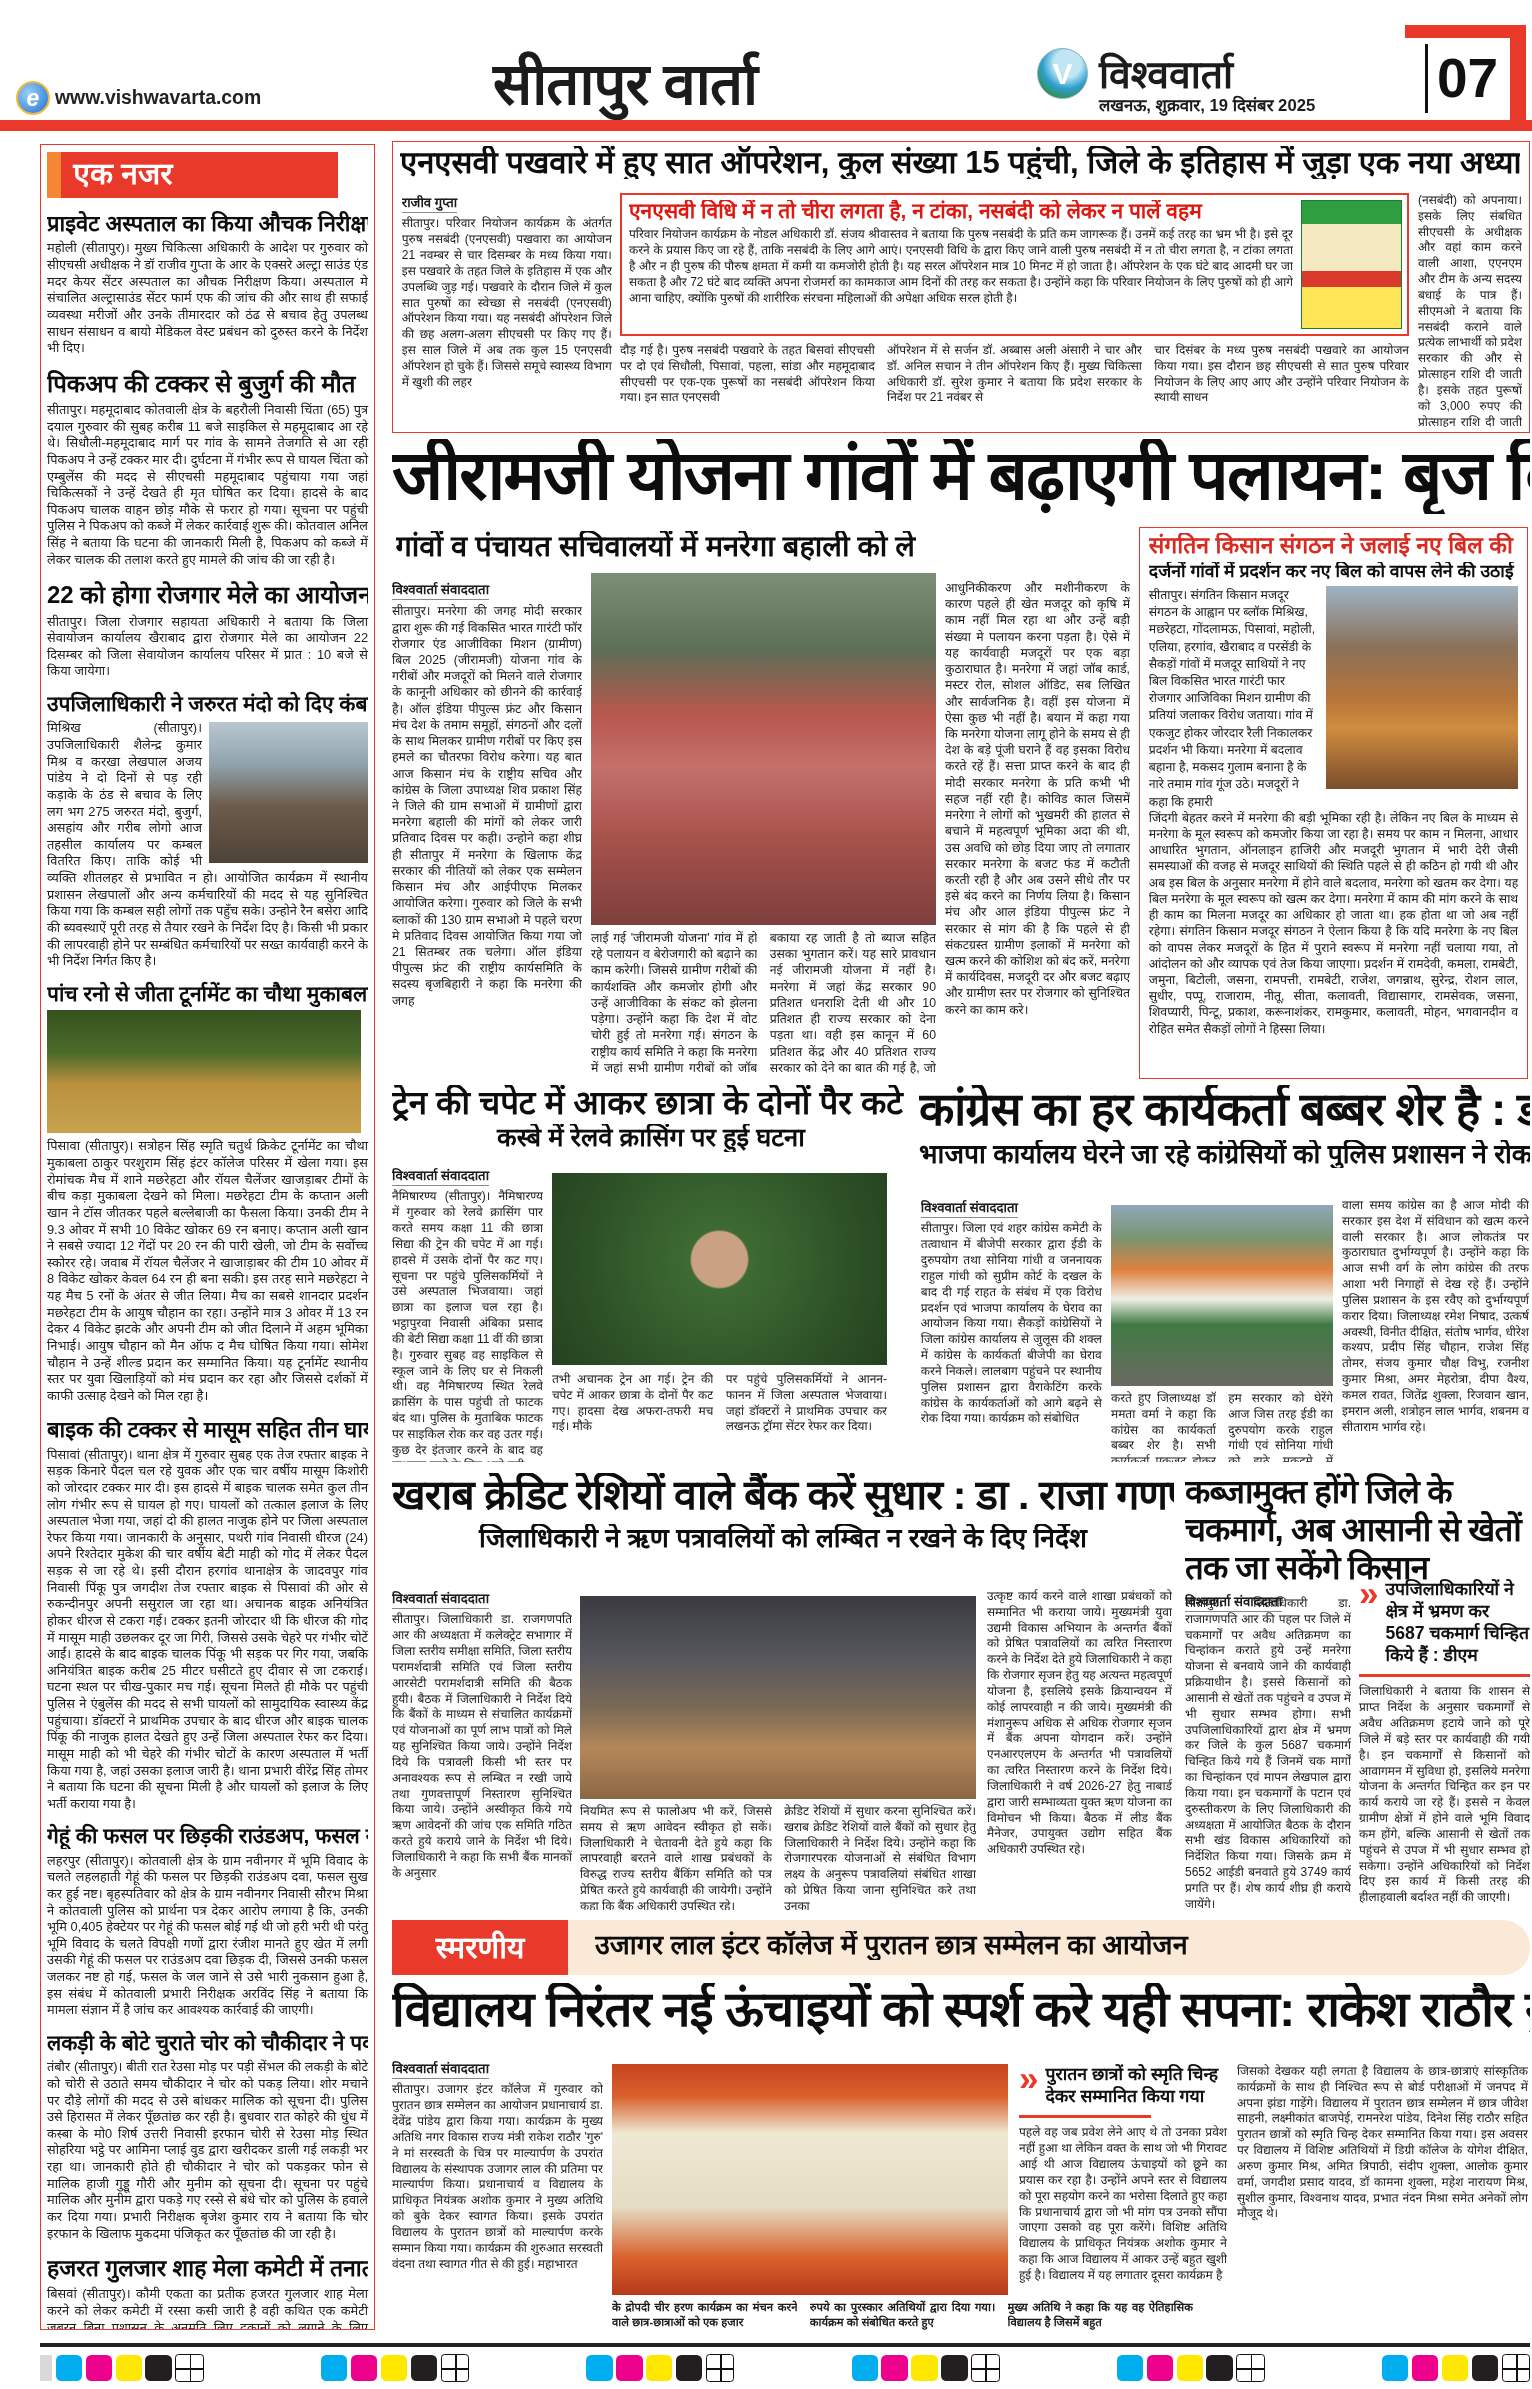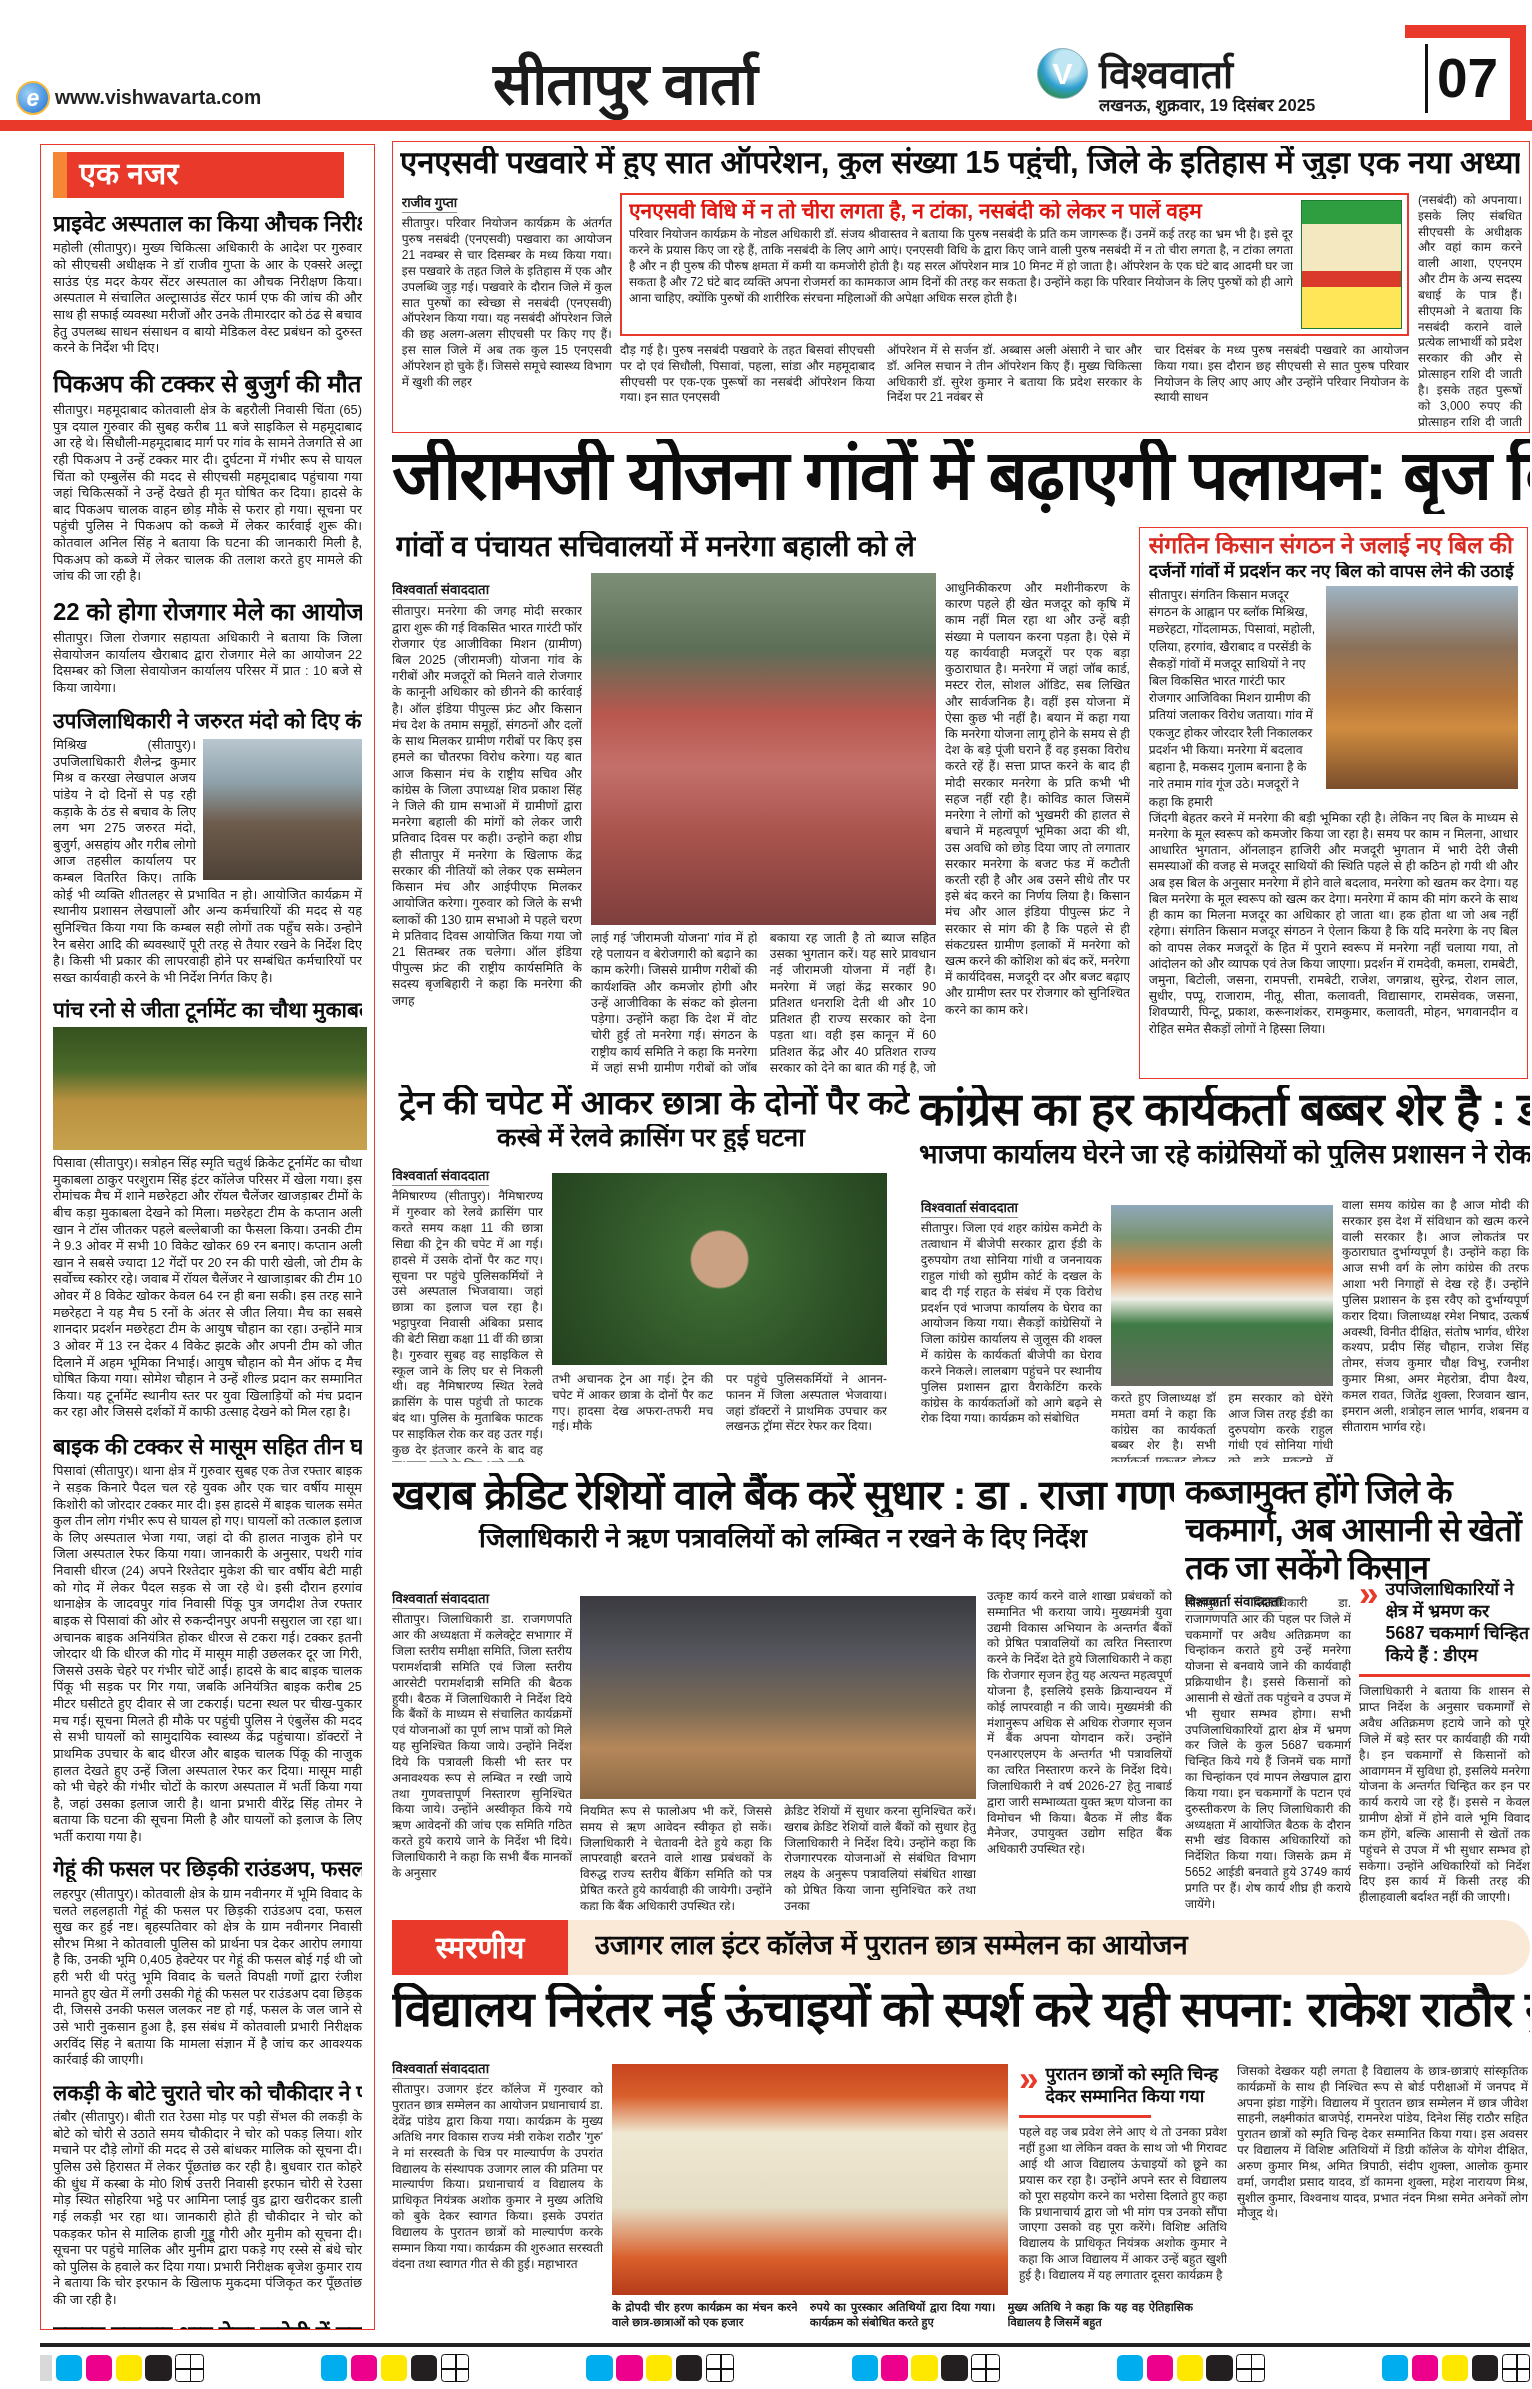--- a/index.html
+++ b/index.html
@@ -48,21 +48,21 @@
   <div class="abs brand" style="left:1099px;top:46px;">विश्ववार्ता</div>
   <div class="abs dateline" style="left:1099px;top:93px;">लखनऊ,  शुक्रवार, 19 दिसंबर 2025</div>
 
   <div class="abs redbar" style="left:1405px;top:25px;width:121px;height:13.2px;"></div>
   <div class="abs redbar" style="left:1510px;top:25px;width:16px;height:99px;"></div>
   <div class="abs" style="left:1425px;top:44px;width:2.6px;height:69px;background:#111;"></div>
   <div class="abs pageno" style="left:1437px;top:46px;">07</div>
 </div>
 <div class="abs redbar" style="left:0;top:120px;width:1532px;height:11.4px;"></div>
 
-<div class="abs redbox" style="left:40px;top:144px;width:335px;height:2186px;padding:7px 12px;box-sizing:border-box;overflow:hidden;">
+<div class="abs redbox" style="left:40px;top:144px;width:335px;height:2186px;padding:7px 6px;box-sizing:border-box;overflow:hidden;">
   <div style="display:flex;align-items:stretch;width:291px;">
     <div class="en-accent" style="width:14px;"></div>
     <div class="en-head" style="flex:1;">एक नजर</div>
   </div>
 
   <div>
     <div class="story-h" style="font-size:22px;">प्राइवेट अस्पताल का किया औचक निरीक्षण</div>
     <div class="en-body">महोली (सीतापुर)। मुख्य चिकित्सा अधिकारी के आदेश पर गुरुवार को सीएचसी अधीक्षक ने डॉ राजीव गुप्ता के आर के एक्सरे अल्ट्रा साउंड एंड मदर केयर सेंटर अस्पताल का औचक निरीक्षण किया। अस्पताल मे संचालित अल्ट्रासाउंड सेंटर फार्म एफ की जांच की और साथ ही सफाई व्यवस्था मरीजों और उनके तीमारदार को ठंढ से बचाव हेतु उपलब्ध साधन संसाधन व बायो मेडिकल वेस्ट प्रबंधन को दुरुस्त करने के निर्देश भी दिए।</div>
   </div>
 
@@ -154,21 +154,21 @@
     <div class="hd nowrap" style="font-size:17.6px;text-align:center;margin:3.5px 0 5.3px 0;">दर्जनों गांवों में प्रदर्शन कर नए बिल को वापस लेने की उठाई मांग</div>
     <div style="overflow:hidden;">
       <div class="photo" style="float:right;width:192px;height:203px;margin:0 0 5.3px 7px;background:linear-gradient(180deg,#9fb4c4 0%,#8a715a 30%,#b5743a 55%,#d08c3f 70%,#7a4d2c 100%);"></div>
       <span class="body-txt" style="display:inline;">सीतापुर। संगतिन किसान मजदूर संगठन के आह्वान पर ब्लॉक मिश्रिख, मछरेहटा, गोंदलामऊ, पिसावां, महोली, एलिया, हरगांव, खैराबाद व परसेंडी के सैकड़ों गांवों में मजदूर साथियों ने नए बिल विकसित भारत गारंटी फार रोजगार आजिविका मिशन ग्रामीण की प्रतियां जलाकर विरोध जताया। गांव में एकजुट होकर जोरदार रैली निकालकर प्रदर्शन भी किया। मनरेगा में बदलाव बहाना है, मकसद गुलाम बनाना है के नारे तमाम गांव गूंज उठे। मजदूरों ने कहा कि हमारी</span>
     </div>
     <div class="body-txt">जिंदगी बेहतर करने में मनरेगा की बड़ी भूमिका रही है। लेकिन नए बिल के माध्यम से मनरेगा के मूल स्वरूप को कमजोर किया जा रहा है। समय पर काम न मिलना, आधार आधारित भुगतान, ऑनलाइन हाजिरी और मजदूरी भुगतान में भारी देरी जैसी समस्याओं की वजह से मजदूर साथियों की स्थिति पहले से ही कठिन हो गयी थी और अब इस बिल के अनुसार मनरेगा में होने वाले बदलाव, मनरेगा को खतम कर देगा। यह बिल मनरेगा के मूल स्वरूप को खत्म कर देगा। मनरेगा में काम की मांग करने के साथ ही काम का मिलना मजदूर का अधिकार हो जाता था। हक होता था जो अब नहीं रहेगा। संगतिन किसान मजदूर संगठन ने ऐलान किया है कि यदि मनरेगा के नए बिल को वापस लेकर मजदूरों के हित में पुराने स्वरूप में मनरेगा नहीं चलाया गया, तो आंदोलन को और व्यापक एवं तेज किया जाएगा। प्रदर्शन में रामदेवी, कमला, रामबेटी, जमुना, बिटोली, जसना, रामपत्ती, रामबेटी, राजेश, जगन्नाथ, सुरेन्द्र, रोशन लाल, सुधीर, पप्पू, राजाराम, नीतू, सीता, कलावती, विद्यासागर, रामसेवक, जसना, शिवप्यारी, पिन्टू, प्रकाश, करूनाशंकर, रामकुमार, कलावती, मोहन, भगवानदीन व रोहित समेत सैकड़ों लोगों ने हिस्सा लिया।</div>
   </div>
 </div>
 
 <div class="abs" style="left:392px;top:1085px;width:518px;height:377px;overflow:hidden;">
-  <div class="hd nowrap" style="font-size:33px;text-align:right;">ट्रेन की चपेट में आकर छात्रा के दोनों पैर कटे</div>
+  <div class="hd nowrap" style="font-size:33px;text-align:left;">ट्रेन की चपेट में आकर छात्रा के दोनों पैर कटे</div>
   <div class="hd nowrap" style="font-size:25.5px;text-align:center;margin-top:3.5px;">कस्बे में रेलवे क्रासिंग पर हुई घटना</div>
   <div class="abs" style="left:0;top:81px;width:151px;bottom:0;overflow:hidden;">
     <span class="byline">विश्ववार्ता संवाददाता</span>
     <div class="body-txt" style="font-size:12px;">नैमिषारण्य (सीतापुर)। नैमिषारण्य में गुरुवार को रेलवे क्रासिंग पार करते समय कक्षा 11 की छात्रा सिद्या की ट्रेन की चपेट में आ गई। हादसे में उसके दोनों पैर कट गए। सूचना पर पहुंचे पुलिसकर्मियों ने उसे अस्पताल भिजवाया। जहां छात्रा का इलाज चल रहा है। भट्ठापुरवा निवासी अंबिका प्रसाद की बेटी सिद्या कक्षा 11 वीं की छात्रा है। गुरुवार सुबह वह साइकिल से स्कूल जाने के लिए घर से निकली थी। वह नैमिषारण्य स्थित रेलवे क्रासिंग के पास पहुंची तो फाटक बंद था। पुलिस के मुताबिक फाटक पर साइकिल रोक कर वह उतर गई। कुछ देर इंतजार करने के बाद वह बाथरूम जाने के लिए आगे बढ़ी</div>
   </div>
   <div class="photo abs" style="left:160px;top:88px;width:335px;height:192px;background:radial-gradient(circle at 50% 45%,#caa183 14%,#3d6b33 15%,#2f5428 60%,#24411f 100%);"></div>
   <div class="abs colsplit" style="left:160px;top:287px;width:335px;bottom:0;">
     <div class="body-txt" style="font-size:12px;">तभी अचानक ट्रेन आ गई। ट्रेन की चपेट में आकर छात्रा के दोनों पैर कट गए। हादसा देख अफरा-तफरी मच गई। मौके</div>
     <div class="body-txt" style="font-size:12px;">पर पहुंचे पुलिसकर्मियों ने आनन-फानन में जिला अस्पताल भेजवाया। जहां डॉक्टरों ने प्राथमिक उपचार कर लखनऊ ट्रॉमा सेंटर रेफर कर दिया।</div>
   </div>

